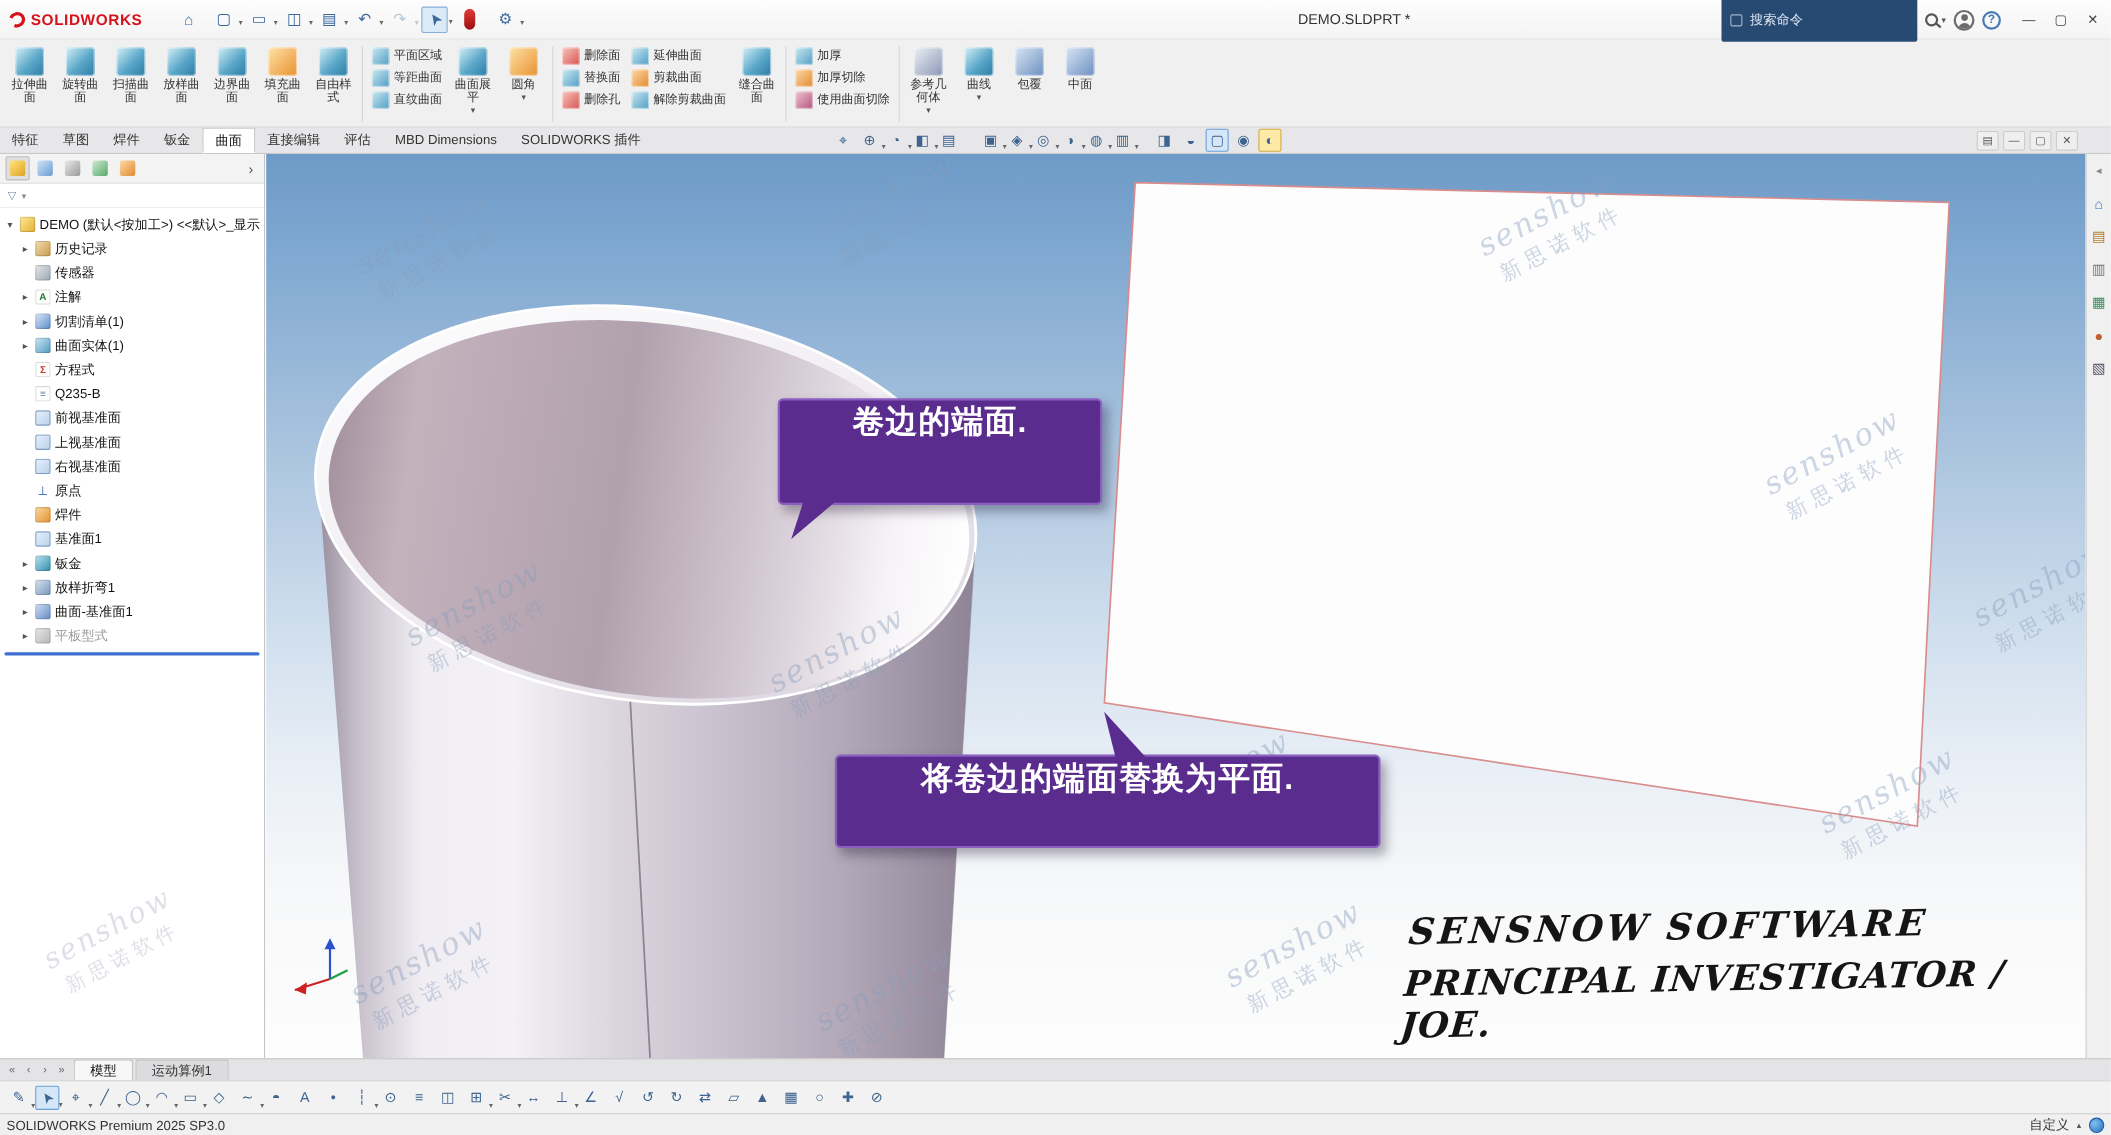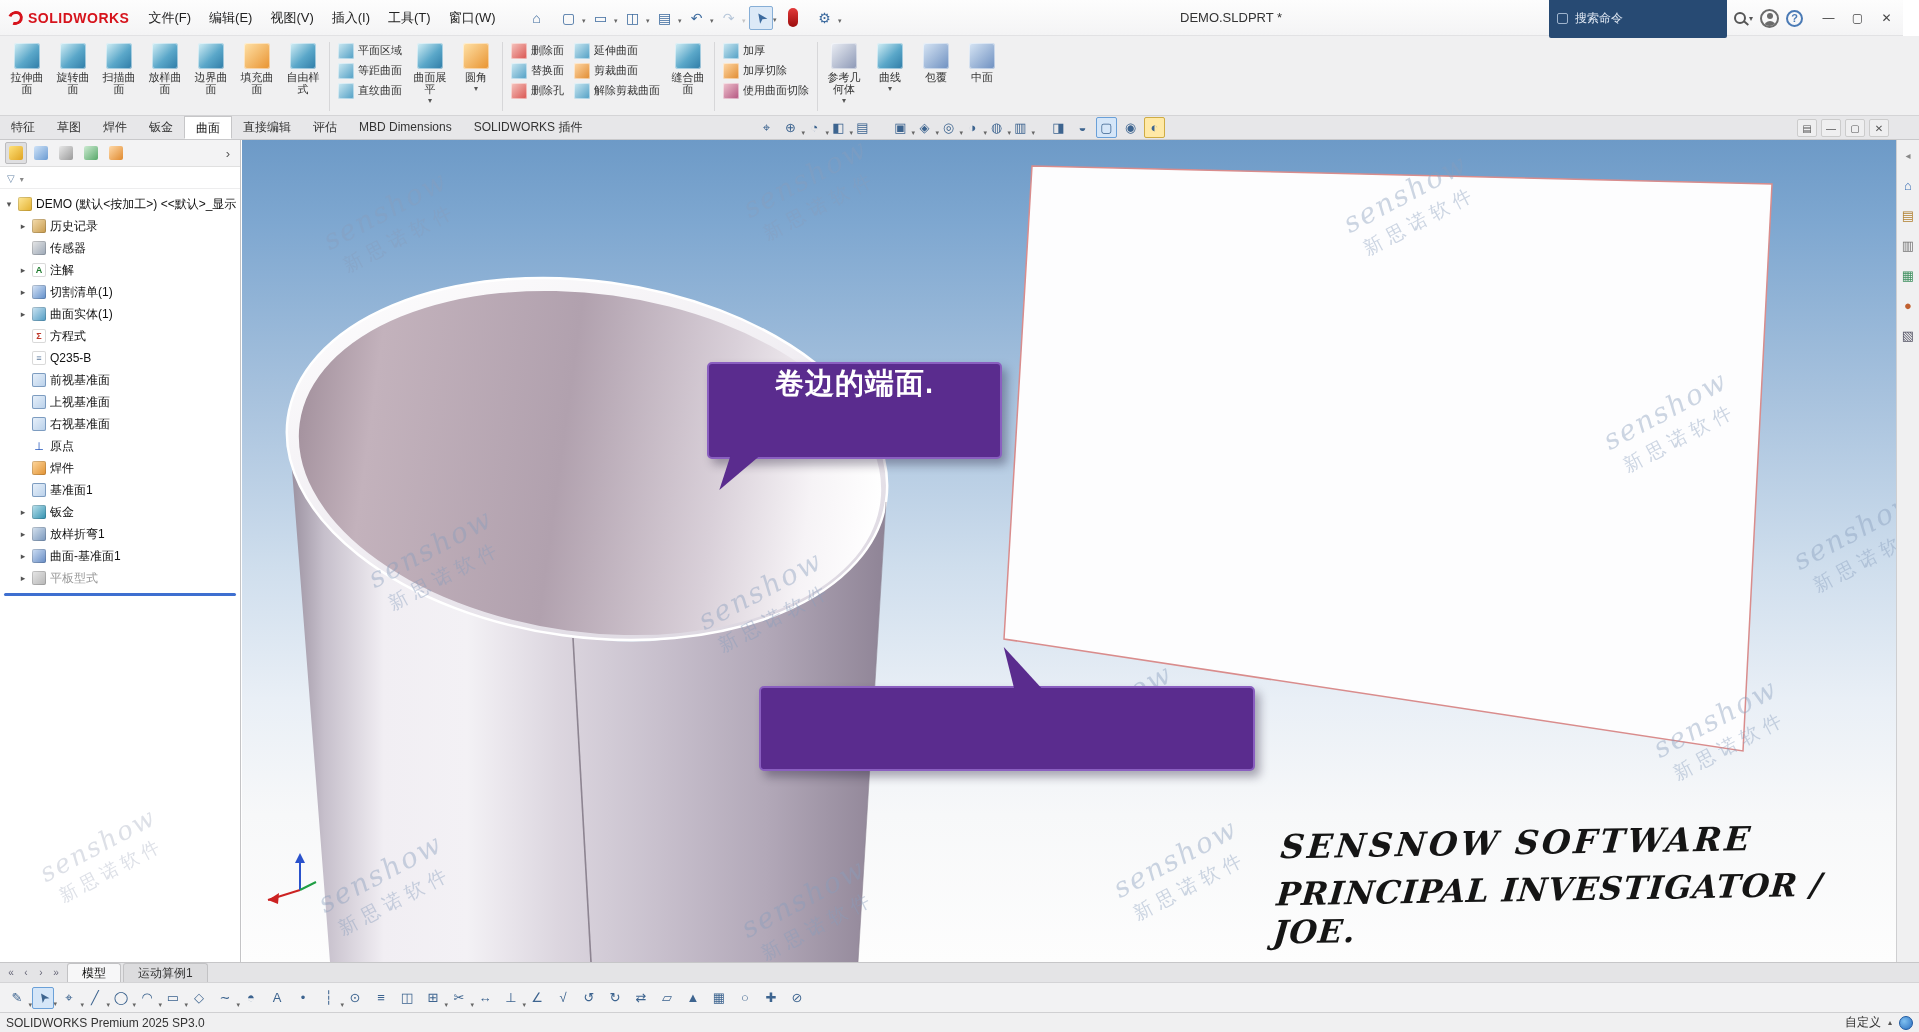--- a/index.html
+++ b/index.html
@@ -1,19 +1,19 @@
 <!DOCTYPE html>
 <html><head>
 <meta charset="utf-8">
 <style>
   * { box-sizing: border-box; margin: 0; padding: 0; }
   html,body { width:1919px; height:1032px; overflow:hidden; font-family:"Liberation Sans","DejaVu Sans",sans-serif; font-size:12px; background:#fff; position:relative; cursor:default; }
 
   
-  .titlebar{position:absolute;top:0;left:0;right:16px;height:36px;display:flex;align-items:center;background:linear-gradient(#fdfdfd,#f4f4f5);border-bottom:1px solid #e2e2e4;z-index:20}
+  .titlebar{position:absolute;top:0;left:0;right:0;height:36px;display:flex;align-items:center;background:linear-gradient(#fdfdfd,#f4f4f5);border-bottom:1px solid #e2e2e4;z-index:20}
   .logo{display:flex;align-items:center;gap:5px;padding:0 10px 0 8px}
   .logomark{width:15px;height:14px;border:3px solid #d6131c;border-left-color:transparent;border-radius:50%;transform:rotate(-25deg)}
   .logotext{color:#d6131c;font-weight:bold;font-size:14px;letter-spacing:.5px}
   .menubar{display:flex}
   .menu-item{padding:0 9px;font-size:13px;line-height:36px;color:#222}
   .quickbar{display:flex;align-items:center;gap:3px;margin-left:20px}
   .qic{width:24px;height:24px;display:flex;align-items:center;justify-content:center;font-size:14px;color:#3c6a9e;position:relative;border-radius:2px;margin-right:5px}
   .qic.caret::after{content:"▾";font-size:7px;color:#666;position:absolute;right:-5px;bottom:5px}
   .qic.cursor span{display:inline-block;transform:rotate(-125deg)}
   .qic.pressed{background:#dce9f7;border:1px solid #86aed6}
@@ -162,29 +162,20 @@
   .globe{width:14px;height:14px;border-radius:50%;background:radial-gradient(circle at 35% 35%,#7fc0f0,#2a6fc0);border:1px solid #1d58a0}
 </style>
 </head>
 <body>
 
 <div class="titlebar">
   <div class="logo">
     <span class="logomark"></span>
     <span class="logotext">SOLIDWORKS</span>
   </div>
-  <div class="menubar">
-
-  <div class="menu-item">文件(F)</div>
-      <div class="menu-item">编辑(E)</div>
-      <div class="menu-item">视图(V)</div>
-      <div class="menu-item">插入(I)</div>
-      <div class="menu-item">工具(T)</div>
-      <div class="menu-item">窗口(W)</div>
-    </div>
   <div class="quickbar">
 
   <div class="qic">
         <span>⌂</span>
       </div>
       <div class="qic caret">
         <span>▢</span>
       </div>
       <div class="qic caret">
         <span>▭</span>
@@ -670,20 +661,21 @@
         <div class="l1">senshow</div>
         <div class="l2">新思诺软件</div>
       </div>
     </div>
 
   <div class="callout c1">
     <span>卷边的端面.</span>
     <span class="tail"></span>
   </div>
   <div class="callout c2">
+    <span>将卷边的端面替换为平面.</span>
     <span class="tail"></span>
   </div>
 
   <div class="sig">
     <div class="s1">SENSNOW SOFTWARE</div>
     <div class="s2">PRINCIPAL INVESTIGATOR / JOE.</div>
   </div>
 </div>
 
 <div class="rstrip">

